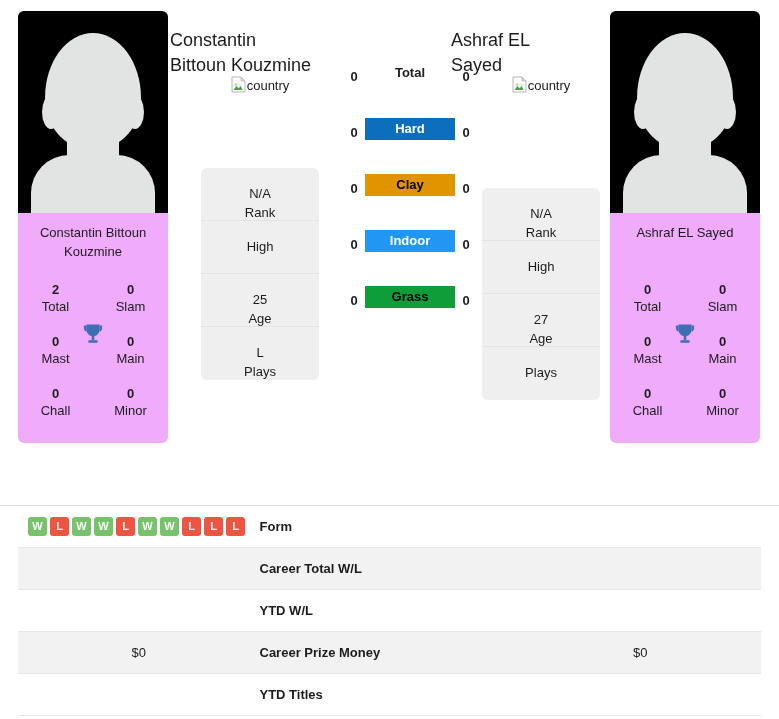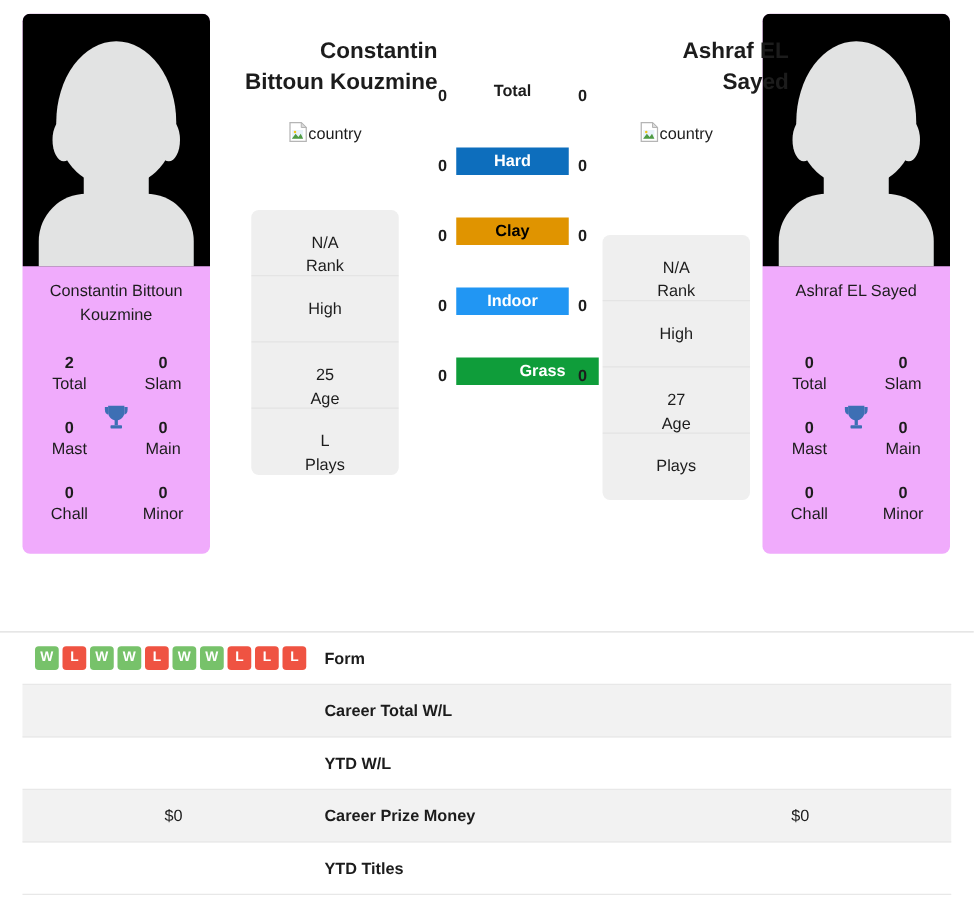--- a/index.html
+++ b/index.html
@@ -118,31 +118,31 @@
     top: 60px;
     width: 26px;
     height: 26px;
   }
 
   
   .player-name {
     position: absolute;
     top: 28px;
     width: 180px;
-    text-align: right;
+    text-align: left;
     font-size: 18px;
-    font-weight: bold;
+    font-weight: normal;
     line-height: 25px;
   }
   .player-name.left  { left: 170px; }
   .player-name.right { left: 451px; }
 
   .country-flag {
     position: absolute;
-    top: 97px;
+    top: 76px;
     width: 180px;
     text-align: center;
     font-size: 13px;
     color: #1c1c1c;
   }
   .country-flag.left  { left: 170px; }
   .country-flag.right { left: 451px; }
   .broken-img {
     display: inline-block;
     vertical-align: -3px;
@@ -449,21 +449,21 @@
         <div class="bar" style="background: rgb(224, 148, 0); color: #000000;">Clay</div>
         <span class="val-r">0</span>
       </div>
       <div class="surface-row">
         <span class="val-l">0</span>
         <div class="bar" style="background: rgb(33, 150, 243); color: rgb(255, 255, 255);">Indoor</div>
         <span class="val-r">0</span>
       </div>
       <div class="surface-row">
         <span class="val-l">0</span>
-        <div class="bar" style="background: rgb(15, 157, 58); color: #ffffff; padding-left: 24px;">Grass</div>
+        <div class="bar" style="background: rgb(15, 157, 58); color: #000000;">Grass</div>
         <span class="val-r">0</span>
       </div>
     </div>
 
 </div>
 
 <div class="compare-table" id="compare-table">
     <div class="cmp-row">
       <div class="side" style="text-align: left;">
         <div class="form-badges">

